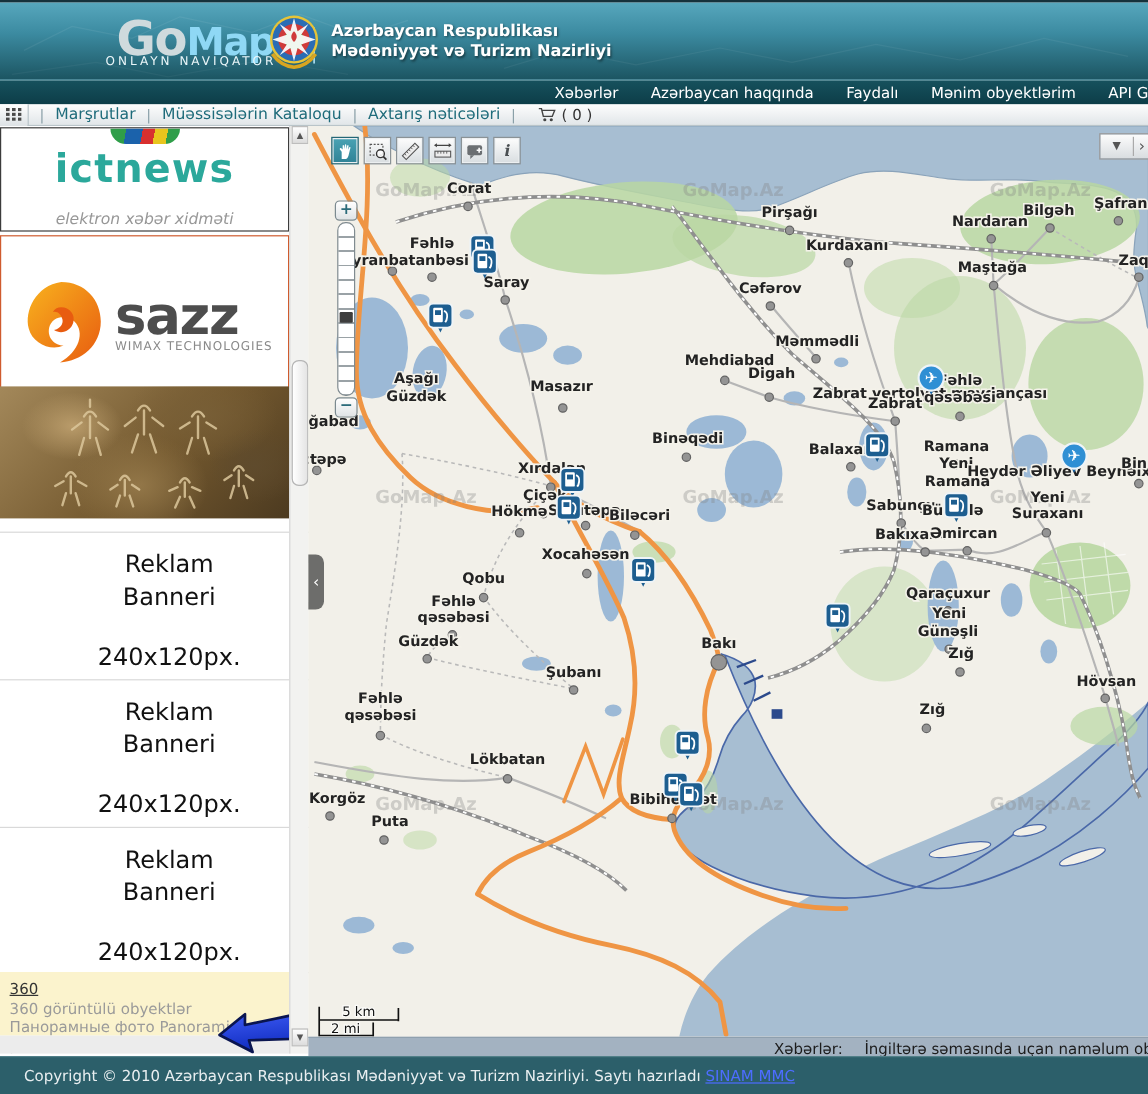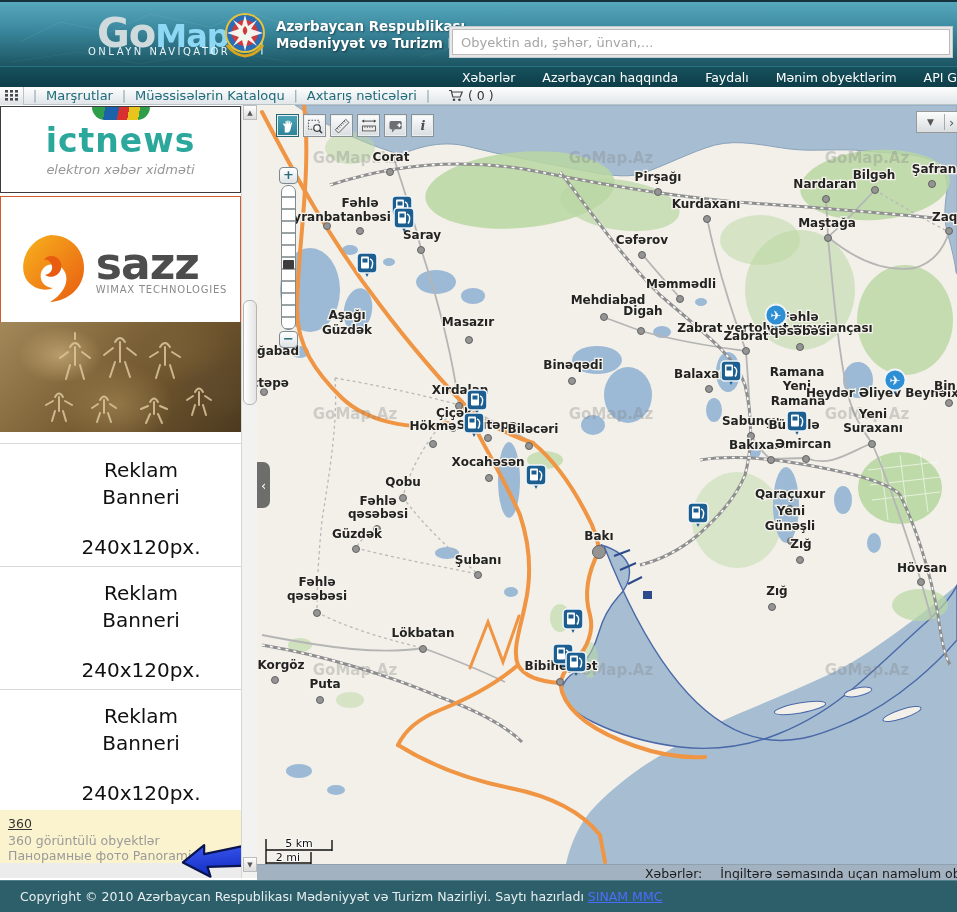--- a/index.html
+++ b/index.html
@@ -41,21 +41,21 @@
   .sub-link { color:#1e6b7a; font-size:13px; cursor:pointer; white-space:nowrap; }
   #cart { display:flex; align-items:center; gap:4px; color:#333; font-size:12.5px; margin-left:9px; cursor:pointer; }
 
   
   #sidebar { position:absolute; left:0; top:105px; width:241px; height:773px; background:#fff; }
   .ad { position:absolute; left:0; width:241px; background:#fff; text-align:center; }
   #ad-ict { top:1px; height:87px; border:1px solid #3c3c3c; overflow:hidden; }
   #ict-fan { width:58px; height:13px; margin:0 auto; border-radius:0 0 30px 30px;
     background:linear-gradient(100deg,#2f9e49 0 22%,#1b62ab 22% 45%,#d8302f 45% 62%,#e8c51d 62% 80%,#2f9e49 80%); }
   #ict-title { font-size:33px; font-weight:bold; color:#2ba89b; letter-spacing:1px; margin-top:1px; }
-  #ict-sub { font-size:13px; font-style:italic; color:#979797; margin-top:2px; }
+  #ict-sub { font-size:13px; font-style:italic; color:#979797; margin-top:16px; }
   #ad-sazz { top:91px; height:146px; border:1px solid #cf5b2e; display:flex; align-items:center; justify-content:center; gap:8px; }
   #sazz-text { text-align:left; }
   #sazz-title { font-size:44px; font-weight:bold; color:#4d4d4d; line-height:40px; letter-spacing:-1px; }
   #sazz-sub { font-size:10px; color:#8a8a8a; letter-spacing:.8px; }
   #ad-petro { top:217px; height:110px; overflow:hidden;
     background:
       radial-gradient(60px 40px at 25% 30%, rgba(190,160,110,.9), rgba(0,0,0,0) 70%),
       radial-gradient(90px 55px at 70% 22%, rgba(120,95,55,.9), rgba(0,0,0,0) 70%),
       radial-gradient(80px 60px at 48% 75%, rgba(150,122,75,.9), rgba(0,0,0,0) 72%),
       radial-gradient(55px 45px at 88% 60%, rgba(95,75,45,.95), rgba(0,0,0,0) 70%),
@@ -143,23 +143,20 @@
       <circle cx="23" cy="22" r="20" fill="#e7c437"></circle>
       <circle cx="23" cy="22" r="18" fill="#2a6db5"></circle>
       <circle cx="23" cy="22" r="13" fill="#cf3a3a"></circle>
       <circle cx="23" cy="22" r="8" fill="#3f9b35"></circle>
       <path d="M23,4 L26,15 35,9 29,18 41,22 29,26 35,35 26,29 23,40 20,29 11,35 17,26 5,22 17,18 11,9 20,15 Z" fill="#fff" fill-opacity=".92"></path>
       <path d="M23,15 C26,18 26,21 23,24 C20,21 20,18 23,15 Z" fill="#cf3a3a"></path>
     </svg>
     <div id="ministry">
       <div>Azərbaycan Respublikası</div>
       <div>Mədəniyyət və Turizm Nazirliyi</div>
-    </div>
-    <div id="search-wrap">
-      <input id="search-input" type="text" placeholder="Obyektin adı, şəhər, ünvan,..." style="">
     </div>
   </div>
 
   <div id="menubar">
     <span class="spacer"></span>
     <span class="menu-item">Xəbərlər</span>
     <span class="menu-item">Azərbaycan haqqında</span>
     <span class="menu-item">Faydalı</span>
     <span class="menu-item">Mənim obyektlərim</span>
     <span class="menu-item">API GoMap</span>

